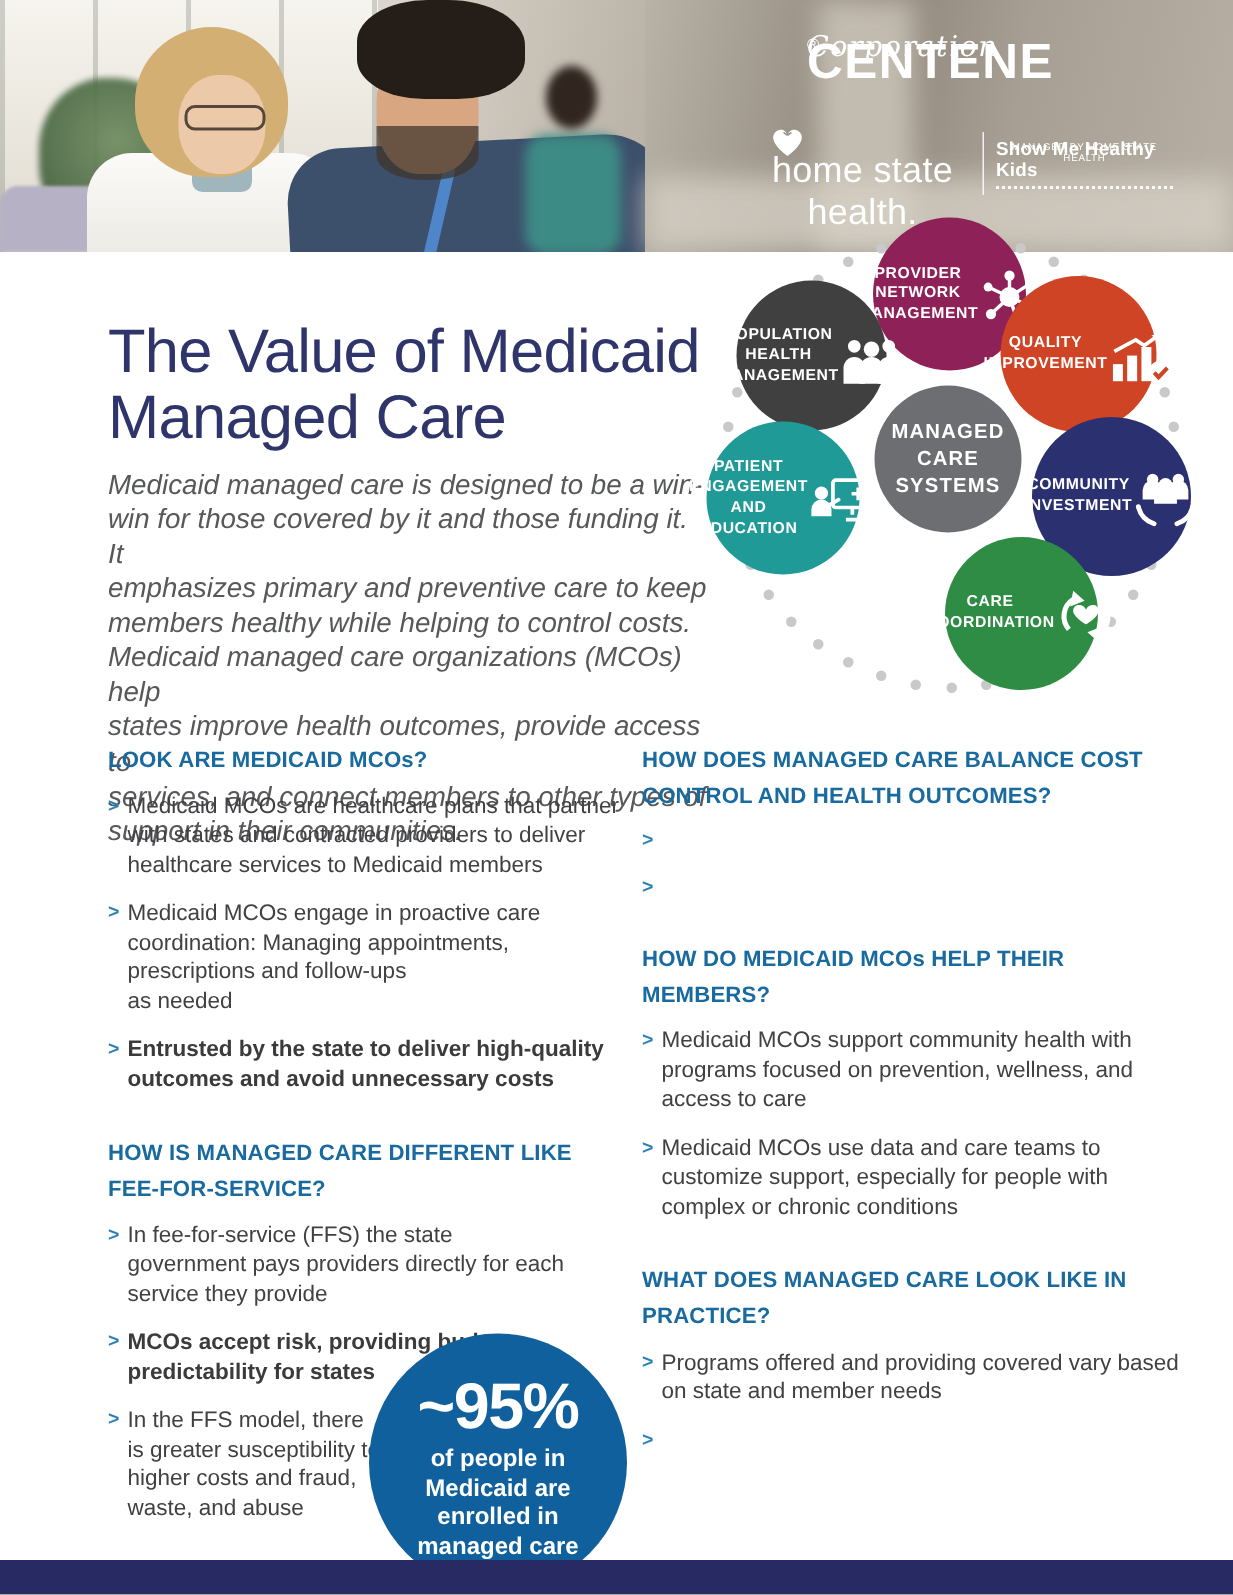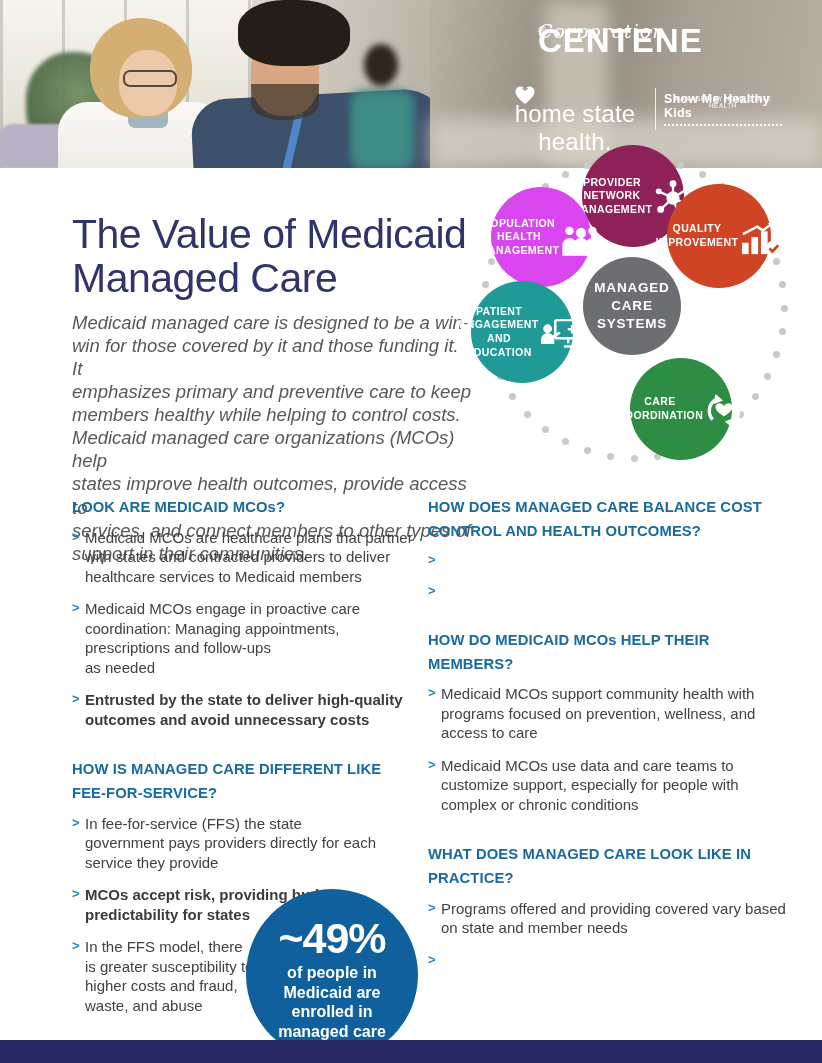--- a/index.html
+++ b/index.html
@@ -194,21 +194,21 @@
               <line x1="22" y1="20" x2="27" y2="35"></line>
               <circle cx="27" cy="35" r="3.1" stroke="none"></circle>
               <line x1="22" y1="20" x2="9" y2="32"></line>
               <circle cx="9" cy="32" r="3.6" stroke="none"></circle>
               <line x1="22" y1="20" x2="7" y2="13"></line>
               <circle cx="7" cy="13" r="3.1" stroke="none"></circle>
               <circle cx="22" cy="20" r="7" stroke="none"></circle>
             </g>
           </svg></div>
       </div>
-      <div class="bubble" style="left: 36px; top: 47px; width: 100px; height: 100px; background: #d946ef;">
+      <div class="bubble" style="left: 36px; top: 47px; width: 100px; height: 100px; background: #404040;">
         <div class="blabel">POPULATION
 HEALTH
 MANAGEMENT</div>
         <div class="bicon"><svg width="44" height="33" viewBox="0 0 46 34" fill="#fff">
             <circle cx="11" cy="8" r="4.4"></circle>
             <path d="M3.5 34 v-11 a7.5 7.5 0 0 1 15 0 v11 z"></path>
             <circle cx="35" cy="8" r="4.4"></circle>
             <path d="M27.5 34 v-11 a7.5 7.5 0 0 1 15 0 v11 z"></path>
             <circle cx="23" cy="10" r="5.4"></circle>
             <path d="M14.5 34 v-10 a8.5 8.5 0 0 1 17 0 v10 z"></path>
@@ -240,20 +240,35 @@
 AND EDUCATION</div>
         <div class="bicon"><svg width="46" height="35" viewBox="0 0 48 36">
             <rect x="17" y="3" width="27" height="19" rx="2" stroke="#fff" stroke-width="2.6" fill="none"></rect>
             <path d="M30 12.5 h9 M34.5 8 v9" stroke="#fff" stroke-width="2.4" fill="none"></path>
             <path d="M30.5 22 v5 M26 30.5 h9" stroke="#fff" stroke-width="2.6" fill="none"></path>
             <circle cx="9" cy="12" r="4.6" fill="#fff"></circle>
             <path d="M2 28 v-4.5 a7 7 0 0 1 14 0 v4.5 z" fill="#fff"></path>
             <path d="M15 20 l6 -3.5" stroke="#fff" stroke-width="2.6" stroke-linecap="round"></path>
           </svg></div>
       </div>
+      <div class="bubble" style="left: 233px; top: 138px; width: 106px; height: 106px; background: rgb(43, 48, 112);">
+        <div class="blabel">COMMUNITY
+INVESTMENT</div>
+        <div class="bicon"><svg width="44" height="40" viewBox="0 0 46 42">
+            <g fill="#fff">
+              <circle cx="14" cy="7" r="4"></circle>
+              <path d="M7 21 v-6.5 a7 7 0 0 1 14 0 v6.5 z"></path>
+              <circle cx="32" cy="7" r="4"></circle>
+              <path d="M25 21 v-6.5 a7 7 0 0 1 14 0 v6.5 z"></path>
+              <circle cx="23" cy="11" r="5"></circle>
+              <path d="M15 24 v-5.5 a8 8 0 0 1 16 0 v5.5 z"></path>
+            </g>
+            <path d="M4 26 q2 9 11 12 M42 26 q-2 9 -11 12" stroke="#fff" stroke-width="3.4" fill="none" stroke-linecap="round"></path>
+          </svg></div>
+      </div>
       <div class="bubble" style="left: 175px; top: 218px; width: 102px; height: 102px; background: rgb(46, 140, 68);">
         <div class="blabel">CARE
 COORDINATION</div>
         <div class="bicon"><svg width="42" height="38" viewBox="0 0 44 40">
             <path d="M22 15 c2.2 -4.4 9 -4 9 1 c0 4.4 -9 9.6 -9 9.6 c0 0 -9 -5.2 -9 -9.6 c0 -5 6.8 -5.4 9 -1 z" fill="#fff"></path>
             <path d="M10 29 A 14 14 0 0 1 13 8" stroke="#fff" stroke-width="3.6" fill="none"></path>
             <polygon points="13,2 21,9 11,13" fill="#fff"></polygon>
             <path d="M34 11 A 14 14 0 0 1 31 32" stroke="#fff" stroke-width="3.6" fill="none"></path>
             <polygon points="31,38 23,31 33,27" fill="#fff"></polygon>
           </svg></div>
@@ -340,21 +355,21 @@
 on state and member needs</span>
           </div>
           <div class="bullet">
             <span class="chev">&gt;</span>
           </div>
         </div>
       </div>
   </div>
 
   <div class="badge">
-    <div class="badge-value">~49%</div>
+    <div class="badge-value">~95%</div>
     <div class="badge-caption">of people in
 Medicaid are
 enrolled in
 managed care</div>
   </div>
 
   <div class="footer-bar"></div>
 </div>
 
 </body></html>

